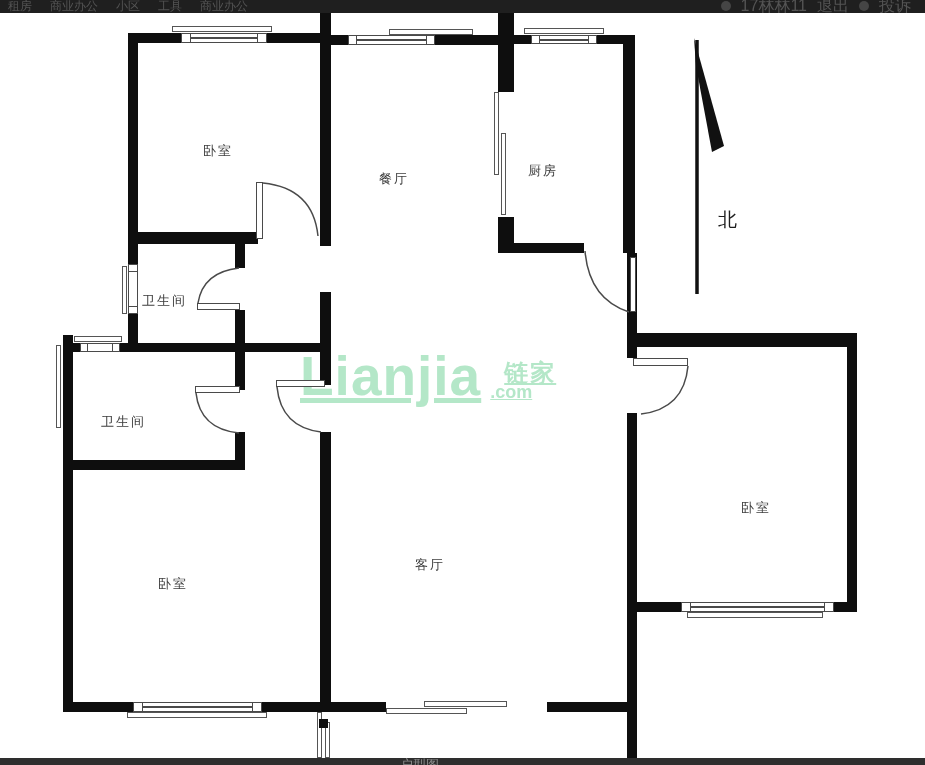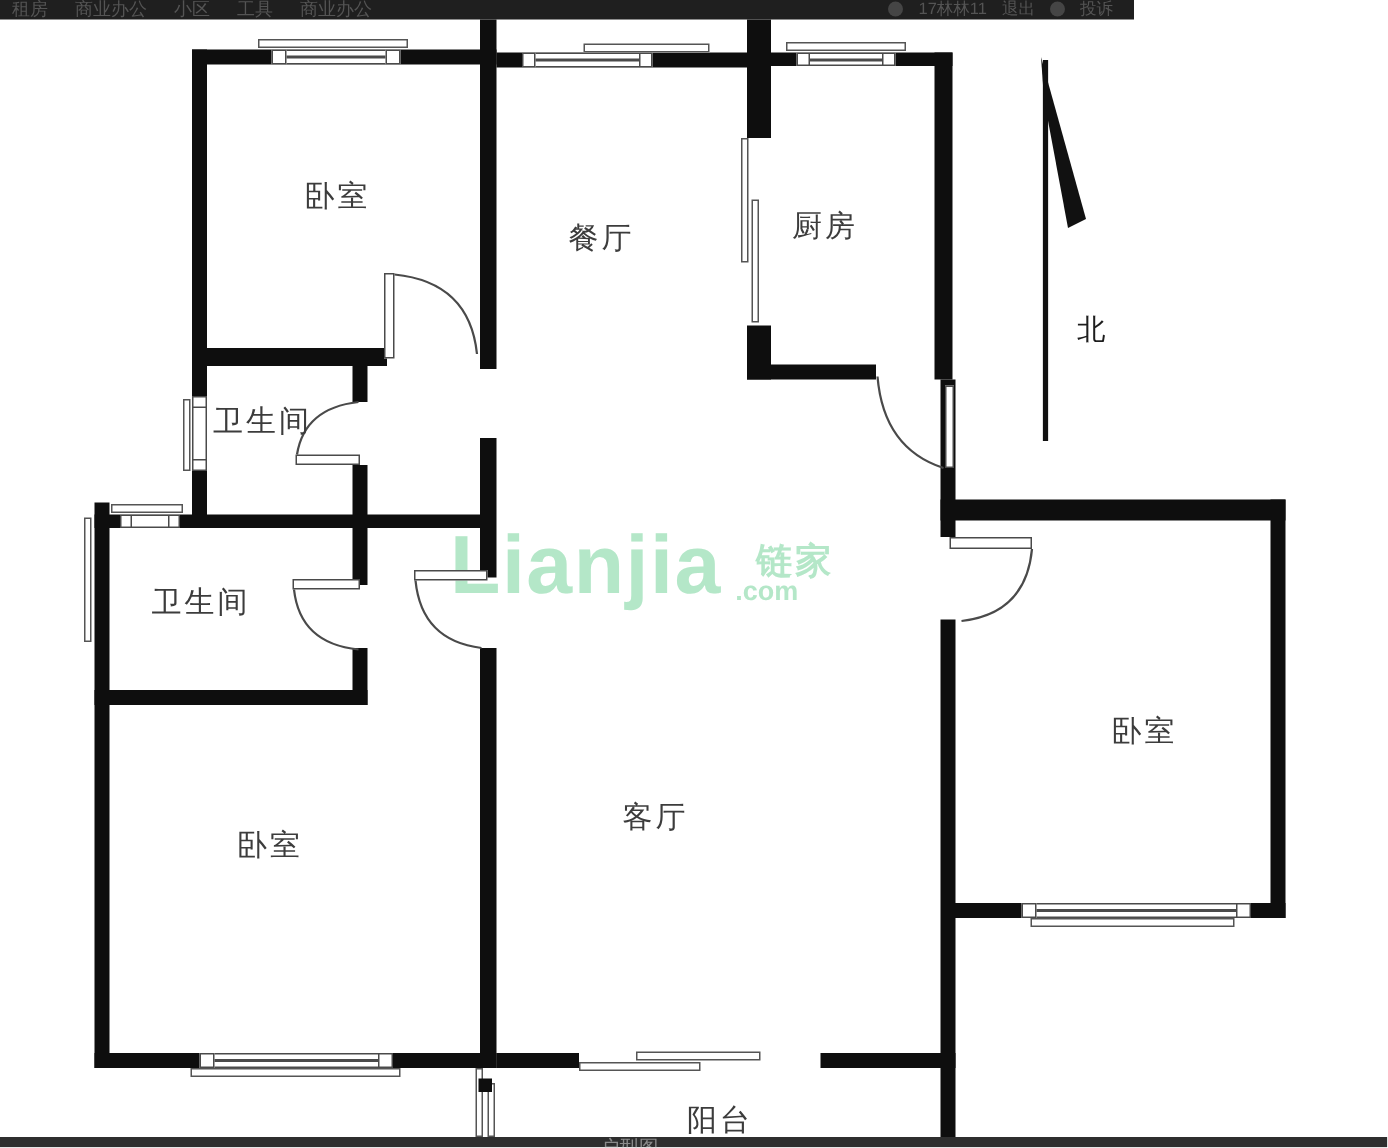--- a/index.html
+++ b/index.html
@@ -1,39 +1,39 @@
 <!DOCTYPE html>
 <html><head>
 <meta charset="utf-8">
 <style>
   html,body{margin:0;padding:0;background:#fff;}
   #screen{position:relative;width:925px;height:765px;overflow:hidden;background:#fff;
           font-family:"Liberation Sans","DejaVu Sans",sans-serif;}
   
-  .topbar{position:absolute;left:0;top:0;width:756px;height:13px;background:#1f1f1f;overflow:hidden;z-index:10;}
+  .topbar{position:absolute;left:0;top:0;width:925px;height:13px;background:#1f1f1f;overflow:hidden;z-index:10;}
   .topbar .navrow{position:absolute;left:8px;top:-1px;display:flex;gap:18px;font-size:12px;color:#545454;line-height:14px;white-space:nowrap;}
-  .topbar .rightrow{position:absolute;right:14px;top:-1px;display:flex;gap:10px;align-items:center;font-size:11px;color:#545454;line-height:14px;white-space:nowrap;}
+  .topbar .rightrow{position:absolute;right:14px;top:-1px;display:flex;gap:10px;align-items:center;font-size:16px;color:#545454;line-height:14px;white-space:nowrap;}
   .mini-icon{width:10px;height:10px;border-radius:50%;background:#454545;display:inline-block;}
   
   .bottombar{position:absolute;left:0;top:758px;width:925px;height:7px;background:#2e2e2e;overflow:hidden;z-index:10;}
   .bottombar .tab{position:absolute;left:400px;top:0px;font-size:13px;color:#8a8a8a;line-height:14px;}
   
   .plan{position:absolute;left:0;top:0;width:925px;height:765px;background:#fff;}
   .w{position:absolute;background:#0e0e0e;z-index:2;}
   .wg{position:absolute;background:#fff;border:1px solid #4a4a4a;box-sizing:border-box;z-index:3;}
   .ws{position:absolute;background:#fff;border:1px solid #4a4a4a;box-sizing:border-box;z-index:4;}
   .sill{position:absolute;background:#fff;border:1px solid #555;box-sizing:border-box;z-index:3;}
   .wl{position:absolute;background:#4a4a4a;z-index:4;}
   .blk{position:absolute;background:#0e0e0e;z-index:4;}
   .leaf{position:absolute;background:#fff;border:1px solid #4a4a4a;box-sizing:border-box;z-index:3;}
   .overlay{position:absolute;left:0;top:0;z-index:5;}
-  .rlabel{position:absolute;color:#3c3c3c;font-size:20px;letter-spacing:2px;white-space:nowrap;z-index:6;}
+  .rlabel{position:absolute;color:#3c3c3c;font-size:13px;letter-spacing:2px;white-space:nowrap;z-index:6;margin-top:25px;}
   .compass{position:absolute;color:#1d1d1d;font-size:19px;z-index:6;}
   
-  .wm{position:absolute;left:300px;top:350px;display:flex;align-items:flex-end;z-index:1;}
+  .wm{position:absolute;left:300px;top:350px;display:flex;align-items:center;z-index:1;text-decoration:underline;}
   .wm .logo{font-size:55px;font-weight:700;letter-spacing:1px;line-height:0.95;}
   .wm .side{display:flex;flex-direction:column;margin-left:9px;margin-top:10px;}
   .wm .cn{font-size:24px;font-weight:700;letter-spacing:2px;line-height:1;margin-left:14px;}
   .wm .dom{font-size:18px;font-weight:700;line-height:0.85;}
 </style>
 </head>
 <body>
 
 <div id="screen">
 

